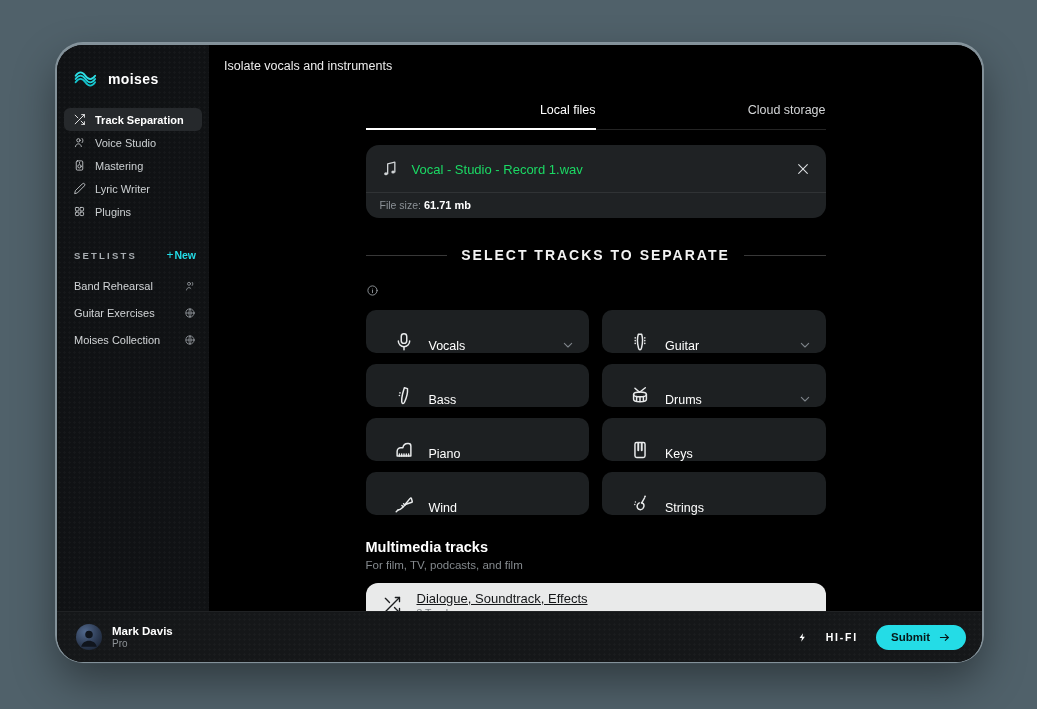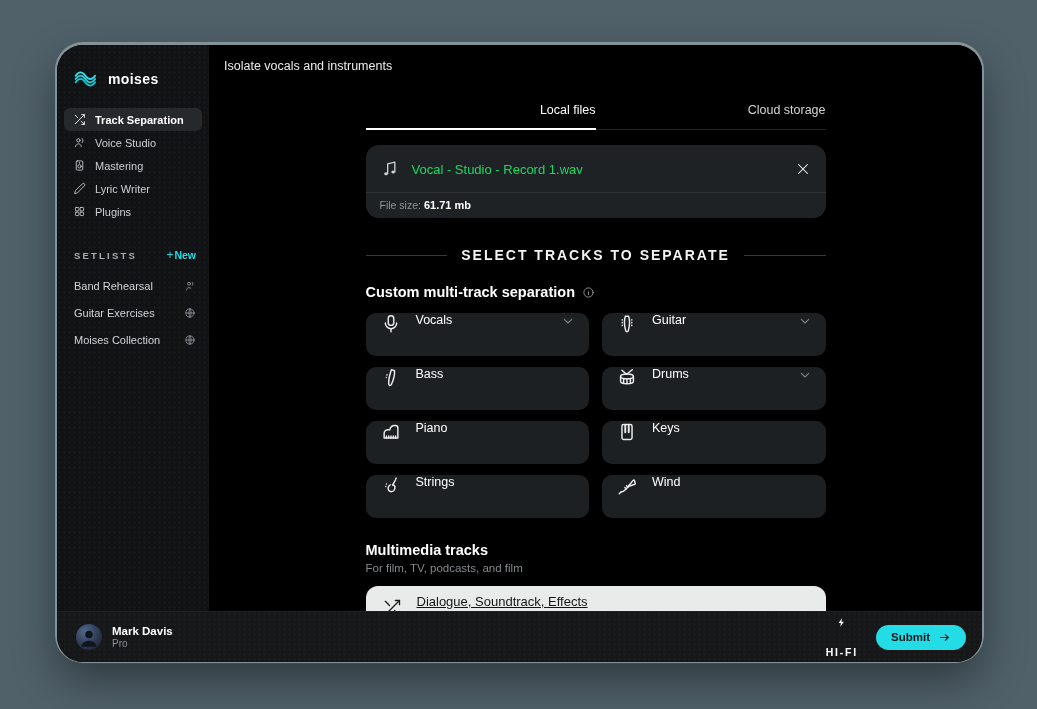--- a/index.html
+++ b/index.html
@@ -61,22 +61,22 @@
 
   .separator{display:flex;align-items:center;gap:14px;margin-top:29px;}
   .separator i{flex:1;height:1px;background:rgba(255,255,255,.22);}
   .separator span{color:#f2f2f2;font-size:14px;font-weight:700;letter-spacing:2px;white-space:nowrap;}
 
   .custom-head{margin-top:21px;display:flex;align-items:center;gap:7px;}
   .custom-title{color:#fff;font-size:14.5px;font-weight:700;}
   .custom-head .icn{color:#9aa0a5;}
 
   .track-grid{margin-top:13px;display:grid;grid-template-columns:1fr 1fr;column-gap:13px;row-gap:11px;}
-  .track-btn{height:43px;background:var(--surface,#1d2022);border-radius:10px;display:flex;align-items:flex-start;
-    padding:0 13px 0 14px;cursor:pointer;}
+  .track-btn{height:43px;background:var(--surface,#1d2022);border-radius:10px;display:flex;align-items:flex-end;
+    padding:0 13px 0 27px;cursor:pointer;}
   .track-btn .t-icon{color:#e9ebec;}
   .track-label{margin-left:14px;color:#fff;font-size:12.5px;flex:1;}
   .track-btn .chev{color:#7e848a;}
 
   .mm-title{margin-top:24px;color:#fff;font-size:14.5px;font-weight:700;}
   .mm-sub{margin-top:4px;color:#84898d;font-size:11.5px;}
   .mm-card{margin-top:12px;background:var(--card,#e9eaea);border-radius:12px;height:43px;
     display:flex;align-items:center;padding:0 16px;cursor:pointer;}
   .mm-card .icn{color:#1b1d1f;}
   .mm-card-text{margin-left:15px;display:flex;flex-direction:column;gap:1px;}
@@ -88,21 +88,21 @@
     border-top:1px solid rgba(255,255,255,.05);
     background-image:radial-gradient(rgba(255,255,255,.018) 1px,transparent 1.2px);background-size:5px 5px;}
   .user{width:152px;box-sizing:border-box;padding-left:19px;display:flex;align-items:center;gap:10px;cursor:pointer;}
   .avatar{width:26px;height:26px;border-radius:50%;overflow:hidden;display:block;
     background:radial-gradient(circle at 35% 30%,#51688c 0%,#2c3a52 55%,#131b28 100%);}
   .avatar svg{display:block;width:100%;height:100%;}
   .user-text{display:flex;flex-direction:column;gap:1px;}
   .user-name{color:#fff;font-size:11.5px;font-weight:700;}
   .user-plan{color:#8d9296;font-size:10px;}
   .bottom-right{flex:1;display:flex;align-items:center;justify-content:flex-end;gap:18px;padding-right:16px;}
-  .hifi{display:flex;align-items:center;gap:18px;color:#fff;font-size:10.5px;font-weight:700;letter-spacing:1.8px;cursor:pointer;flex-direction:column;}
+  .hifi{display:flex;align-items:center;gap:18px;color:#fff;font-size:10.5px;font-weight:700;letter-spacing:1.8px;cursor:pointer;}
   .submit-btn{background:var(--accent,#24dce6);border:none;border-radius:13px;height:25px;padding:0 15px;
     display:flex;align-items:center;gap:8px;color:#07181a;font-family:inherit;font-size:11.5px;font-weight:700;cursor:pointer;}
 
   
   .icn{display:inline-flex;flex:none;}
   .icn svg{width:100%;height:100%;display:block;fill:none;stroke:currentColor;stroke-width:1.6;stroke-linecap:round;stroke-linejoin:round;}
   .i11{width:11px;height:11px}.i12{width:12px;height:12px}.i13{width:13px;height:13px}.i16{width:16px;height:16px}.i20{width:20px;height:20px}.i22{width:22px;height:22px}
 </style>
 </head>
 <body>
@@ -252,21 +252,20 @@
           </div>
         </div>
 
         <div class="separator">
           <i></i>
             <span>SELECT TRACKS TO SEPARATE</span>
             <i></i>
         </div>
 
         <div class="custom-head">
-          <span class="custom-title">Custom multi-track separation</span>
           <span class="icn i13">
               <svg viewBox="0 0 24 24">
                 <circle cx="12" cy="12" r="8.5"></circle>
                 <circle cx="12" cy="8.1" r=".6" fill="currentColor" stroke="none"></circle>
                 <line x1="12" y1="11" x2="12" y2="16"></line>
               </svg>
             </span>
         </div>
 
         <div class="track-grid" id="trackGrid">
@@ -345,39 +344,39 @@
                   <rect x="6.5" y="3.8" width="11" height="16.4" rx="1.8"></rect>
                   <line x1="10.1" y1="4.2" x2="10.1" y2="12.4" stroke-width="2.1"></line>
                   <line x1="13.9" y1="4.2" x2="13.9" y2="12.4" stroke-width="2.1"></line>
                 </svg>
               </span>
               <span class="track-label">Keys</span>
             </div>
             <div class="track-btn">
               <span class="icn i22 t-icon">
                 <svg viewBox="0 0 24 24">
+                  <path d="M3.5 20.5l2-2"></path>
+                  <path d="M5.5 18.5c1.7-.2 3.1-.9 4.3-2.1l3.9-3.9"></path>
+                  <path d="M13.4 12.3l5.5-6.7c.3-.4.9-.3 1.1.2l1 3.3c.1.4-.1.9-.5 1l-7.1 2.4z"></path>
+                  <path d="M9.7 13.6l1.4 1.4M11.5 11.8l1.4 1.4"></path>
+                </svg>
+              </span>
+              <span class="track-label">Wind</span>
+            </div>
+            <div class="track-btn">
+              <span class="icn i22 t-icon">
+                <svg viewBox="0 0 24 24">
                   <circle cx="17.5" cy="3.7" r="1" fill="currentColor" stroke="none"></circle>
                   <path d="M17 5.2l-3.1 5.6"></path>
                   <path d="M13.6 10.6c1.9.4 3 2.2 2.6 4.2-.5 2.2-2.5 3.7-4.5 3.3s-3.2-2.5-2.7-4.6c.3-1.2 1.1-2.2 2.2-2.7"></path>
                   <circle cx="7" cy="9.9" r=".8" fill="currentColor" stroke="none"></circle>
                   <circle cx="6.3" cy="12.5" r=".8" fill="currentColor" stroke="none"></circle>
                 </svg>
               </span>
               <span class="track-label">Strings</span>
-            </div>
-            <div class="track-btn">
-              <span class="icn i22 t-icon">
-                <svg viewBox="0 0 24 24">
-                  <path d="M3.5 20.5l2-2"></path>
-                  <path d="M5.5 18.5c1.7-.2 3.1-.9 4.3-2.1l3.9-3.9"></path>
-                  <path d="M13.4 12.3l5.5-6.7c.3-.4.9-.3 1.1.2l1 3.3c.1.4-.1.9-.5 1l-7.1 2.4z"></path>
-                  <path d="M9.7 13.6l1.4 1.4M11.5 11.8l1.4 1.4"></path>
-                </svg>
-              </span>
-              <span class="track-label">Wind</span>
             </div>
           </div>
 
         <div class="mm-title">Multimedia tracks</div>
         <div class="mm-sub">For film, TV, podcasts, and film</div>
 
         <div class="mm-card">
           <span class="icn i20">
               <svg viewBox="0 0 24 24">
                 <polyline points="16 3 21 3 21 8"></polyline>

